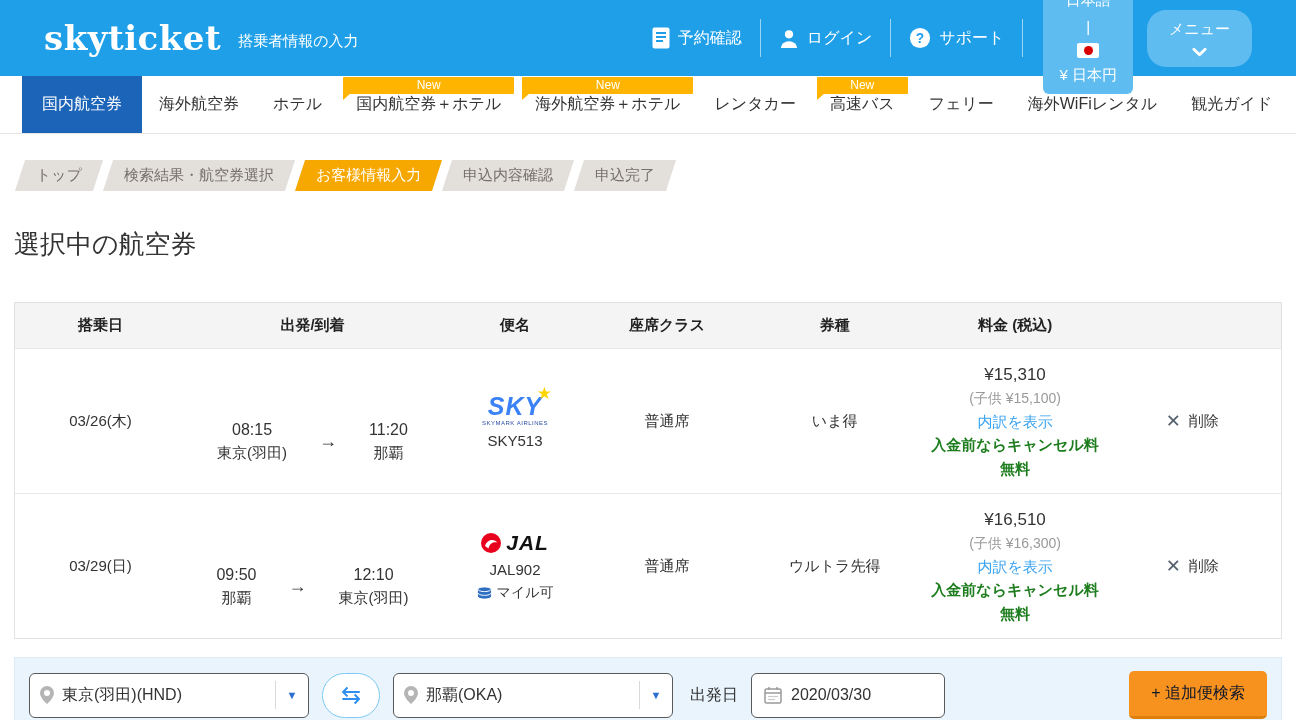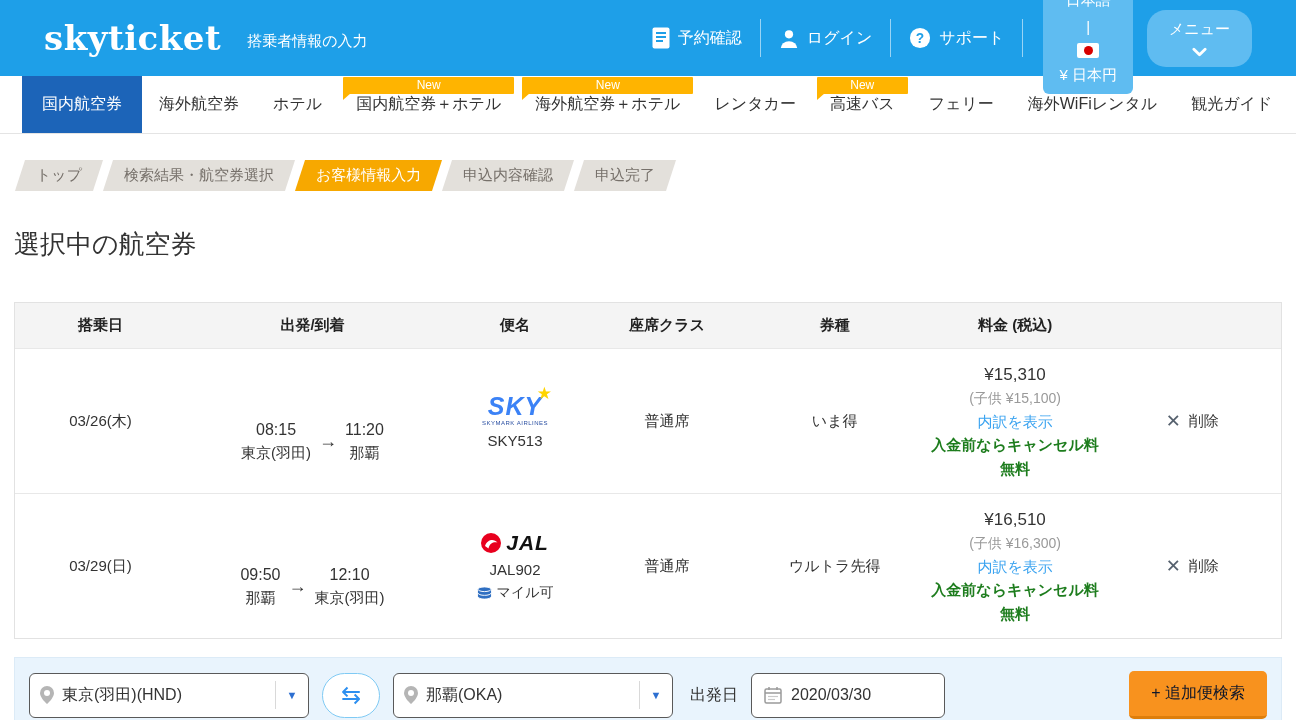--- a/index.html
+++ b/index.html
@@ -3,21 +3,21 @@
 <meta charset="utf-8">
 <style>
   * { margin:0; padding:0; box-sizing:border-box; }
   body {
     width:1296px; height:720px; background:#fff; overflow:hidden;
     font-family:"Liberation Sans","DejaVu Sans",sans-serif; color:#333;
   }
   
   .header { height:76px; background:#1e9fe8; display:flex; align-items:center; padding:0 44px;gap:8px; }
   .logo { font-family:"DejaVu Serif",serif; font-weight:bold; font-size:34px; color:#fff; letter-spacing:.5px; cursor:pointer; }
-  .subtitle { color:#fff; font-size:15px; margin-left:18px; margin-top:6px; }
+  .subtitle { color:#fff; font-size:15px; margin-left:9px; margin-top:6px; }
   .header-right { margin-left:auto; display:flex; align-items:center; }
   .hlink { display:flex; align-items:center; gap:8px; color:#fff; font-size:16px; cursor:pointer; padding:0 18px; }
   .hdivider { width:1px; height:38px; background:rgba(255,255,255,.55); }
   .pill { background:#5fbcf1; color:#fff; font-size:15px; display:flex; align-items:center; gap:8px; cursor:pointer;flex-direction:column; }
   .locale-pill { border-radius:6px; padding:9px 16px; margin:0 14px 0 20px; }
   .menu-pill { border-radius:19px; padding:10px 22px; }
   .flag { width:22px; height:15px; background:#fff; border-radius:2px; display:inline-flex; align-items:center; justify-content:center; }
   .flag i { width:9px; height:9px; background:#d80000; border-radius:50%; display:block; }
   
   .nav { height:58px; background:#fff; border-bottom:1px solid #e4e4e4; display:flex; align-items:center; padding:0 14px; }
@@ -32,21 +32,21 @@
   .crumb.active { background:#f7a800; color:#fff; }
   
   .page-title { font-size:26px; color:#333; margin:36px 0 0 14px; font-weight:normal; }
   
   .ticket-table { margin:40px 14px 0 14px; border:1px solid #e2e2e2; background:#fff; }
   .tgrid { display:grid; grid-template-columns:13.5% 20% 12% 12% 14.5% 14% 14%; align-items:center; }
   .thead { background:#f4f4f4; font-weight:bold; font-size:15px; color:#222; }
   .thead > div { text-align:center; padding:13px 0; }
   .trow { border-top:1px solid #e8e8e8; height:145px; font-size:15px; }
   .trow > div { text-align:center; }
-  .route { display:flex; align-items:center; justify-content:center; gap:8px;margin-top:40px; }
+  .route { display:flex; align-items:center; justify-content:center; gap:32px;margin-top:40px; }
   .route .stop { line-height:1.5; }
   .route .time { font-size:16px; }
   .arrow { font-size:18px; color:#333; }
   .airline-cell { display:flex; flex-direction:column; align-items:center; gap:6px; }
   .sky-logo { position:relative; display:inline-block; line-height:1; }
   .sky-name { font-style:italic; font-weight:bold; font-size:25px; color:#3b82f6; letter-spacing:1px; }
   .sky-star { position:absolute; top:-9px; right:-4px; color:#ffd500; font-size:17px; font-style:normal; }
   .sky-caption { font-size:6px; color:#2a4fa2; letter-spacing:.5px; margin-top:1px; }
   .jal-logo { display:flex; align-items:center; gap:5px; }
   .jal-name { font-style:italic; font-weight:bold; font-size:21px; color:#111; letter-spacing:1px; }

